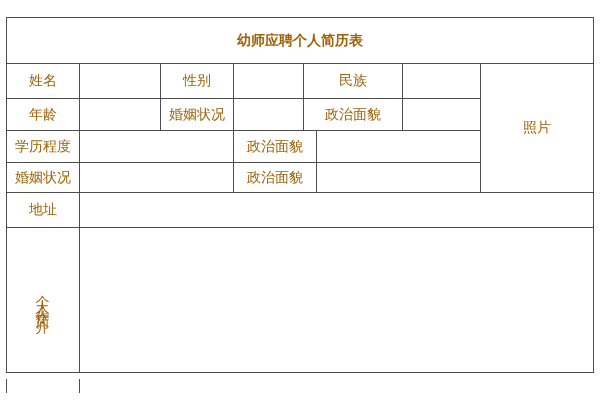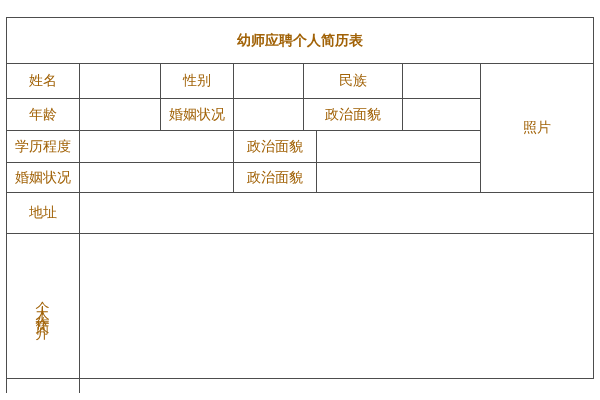--- a/index.html
+++ b/index.html
@@ -111,21 +111,21 @@
       <td colspan="2"></td>
     </tr>
 
     <tr style="height:30px">
       <td>婚姻状况</td>
       <td colspan="2"></td>
       <td colspan="2">政治面貌</td>
       <td colspan="2"></td>
     </tr>
 
-    <tr style="height:41px">
+    <tr style="height:35px">
       <td>地址</td>
       <td colspan="7"></td>
     </tr>
 
     <tr style="height:145px">
       <td class="vert-cell">
         <span class="vert-text">个人工作简介</span>
       </td>
       <td colspan="7"></td>
     </tr>

